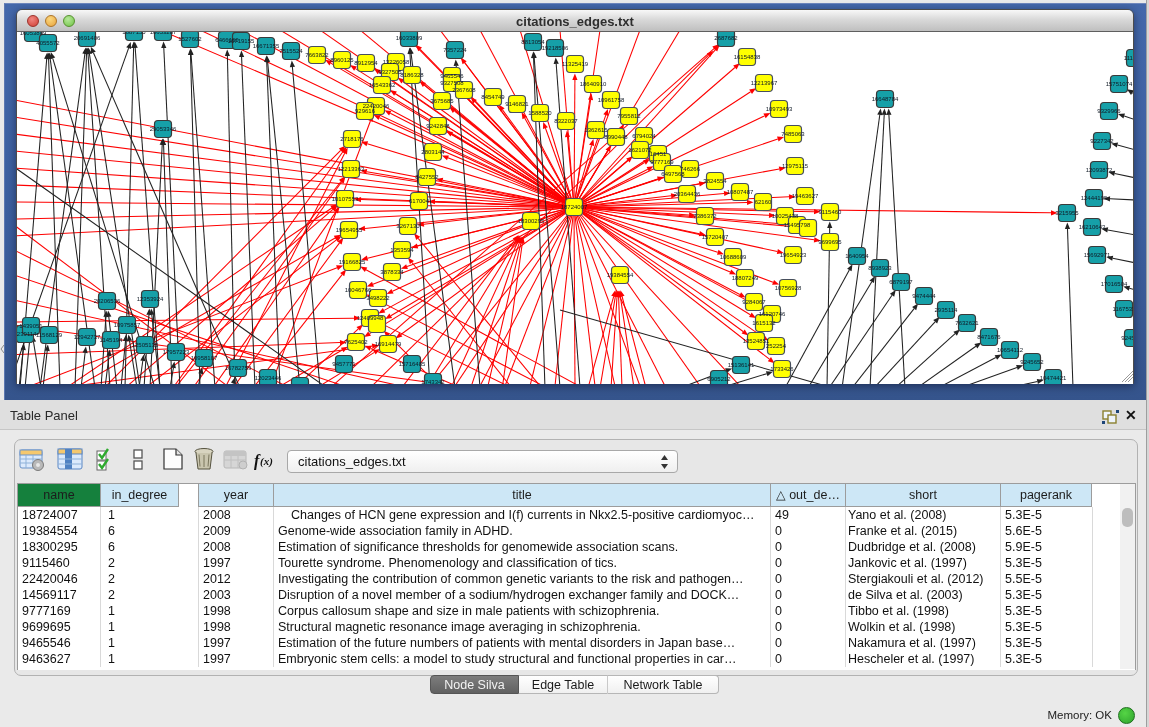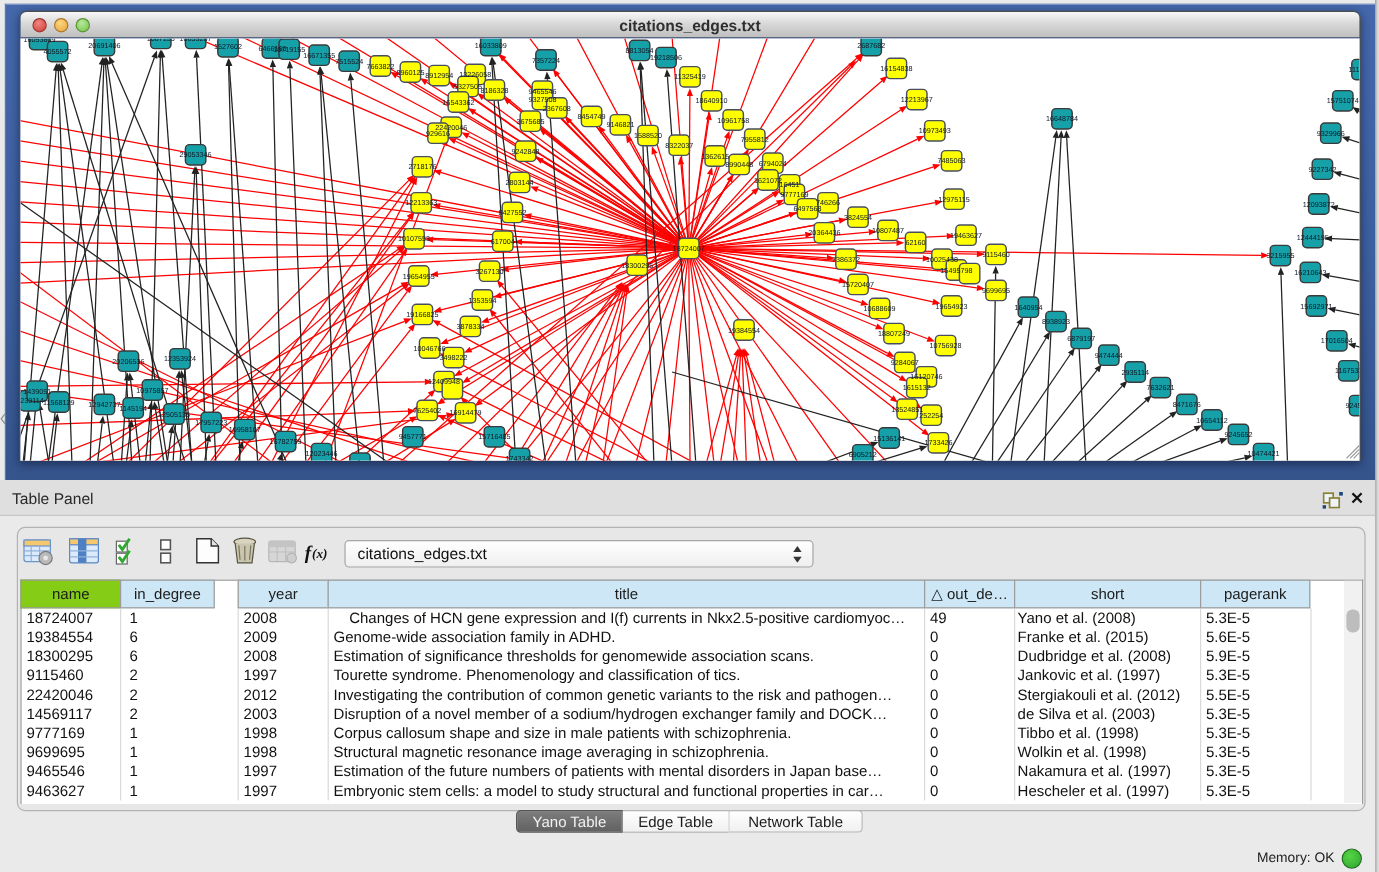--- a/index.html
+++ b/index.html
@@ -804,21 +804,21 @@
 <text x="240" y="22" font-family="Liberation Serif,serif" font-style="italic" font-weight="bold" font-size="16" fill="#111">f</text>
 <text x="246" y="21" font-family="Liberation Serif,serif" font-style="italic" font-weight="bold" font-size="11" fill="#111">(x)</text>
 </svg>
 <div id="dropdown" class="abs">citations_edges.txt
   <svg class="abs" style="right:8px;top:4px" width="9" height="14">
    <path d="M4.5 0L8 5H1Z" fill="#333"></path>
       <path d="M4.5 14L8 9H1Z" fill="#333"></path>
     </svg>
 </div>
 <div id="table" class="abs"></div>
-<div class="th abs" style="left:17px;width:84px;background:#84cc16">name</div>
+<div class="th abs" style="left:17px;width:84px;background:#15803d">name</div>
 <div class="th abs" style="left:100px;width:79px">in_degree</div>
 <div class="th abs" style="left:198px;width:76px">year</div>
 <div class="th abs" style="left:273px;width:498px">title</div>
 <div class="th abs" style="left:770px;width:76px">△ out_de…</div>
 <div class="th abs" style="left:845px;width:156px">short</div>
 <div class="th abs" style="left:1000px;width:92px">pagerank</div>
 <div class="tr" style="top:507px">
     <span style="left:5px">18724007</span>
     <span style="left:91px">1</span>
     <span style="left:186px">2008</span>
@@ -911,17 +911,17 @@
 <div class="gl abs" style="left:100px"></div>
 <div class="gl abs" style="left:198px"></div>
 <div class="gl abs" style="left:273px"></div>
 <div class="gl abs" style="left:770px"></div>
 <div class="gl abs" style="left:845px"></div>
 <div class="gl abs" style="left:1000px"></div>
 <div class="gl abs" style="left:1092px"></div>
 <div id="vsb" class="abs"></div>
 <div id="vsbthumb" class="abs"></div>
 <div class="tab abs" style="left:430px;width:89px;background:linear-gradient(#7d7d7d,#616161);
- color:#f2f2f2;border:1px solid #555;border-radius:4px 0 0 4px">Yano Table</div>
+ color:#f2f2f2;border:1px solid #555;border-radius:4px 0 0 4px">Node Silva</div>
 <div class="tab abs" style="left:519px;width:88px">Edge Table</div>
 <div class="tab abs" style="left:607px;width:112px;border-right:1px solid #b6b6b6;border-left:1px solid #c9c9c9;border-radius:0 4px 4px 0">Network Table</div>
 <div id="mem" class="abs">Memory: OK</div>
 <div id="dot" class="abs"></div>
 
 </body></html>

